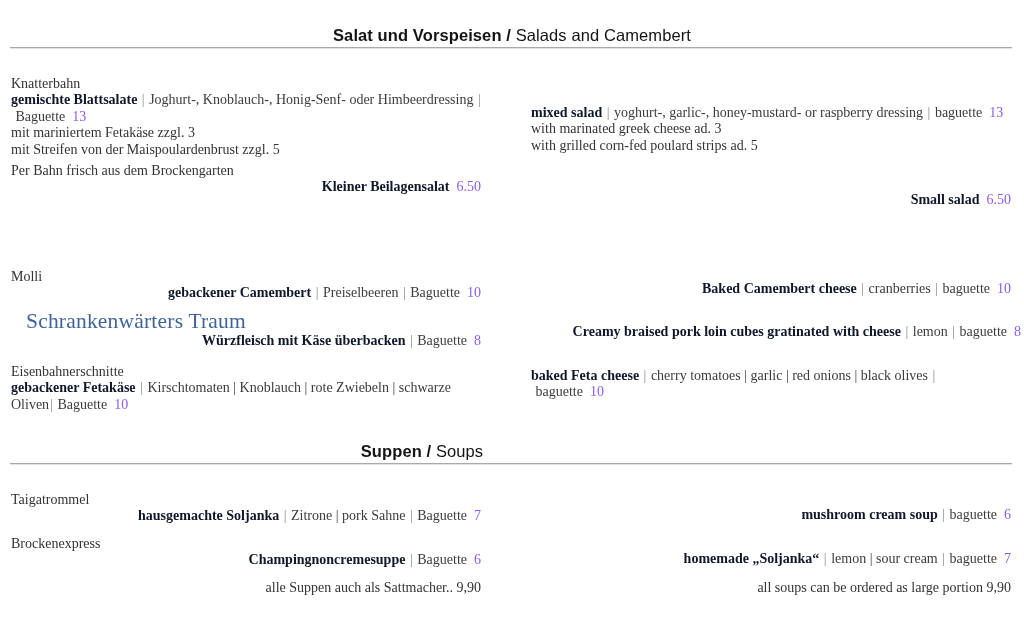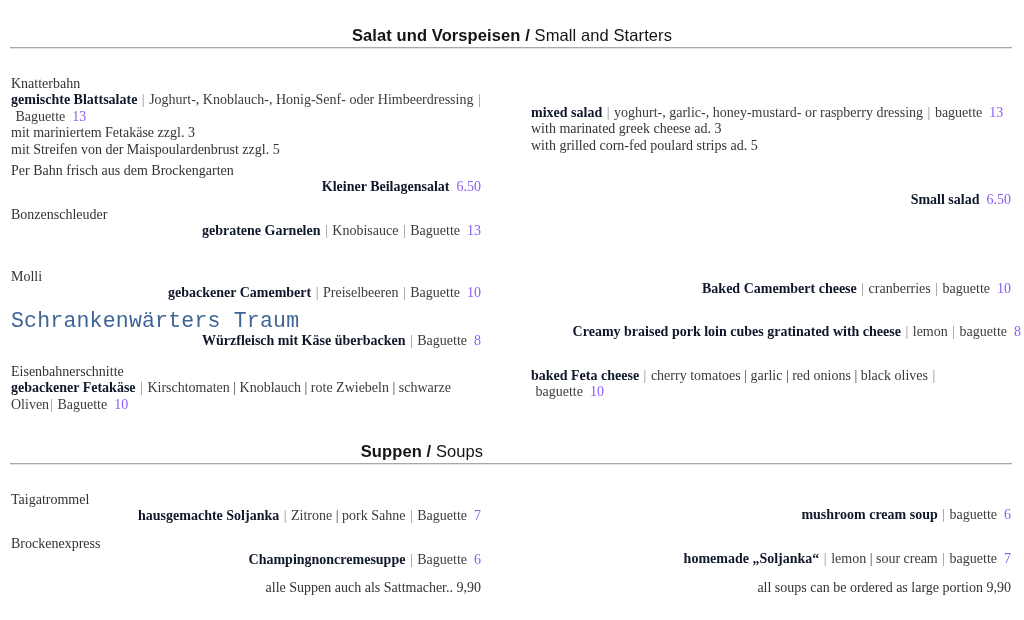--- a/index.html
+++ b/index.html
@@ -47,56 +47,53 @@
     font-family: Liberation Serif, serif;
   }
   .sub { color: #333333; }
   .name { font-weight: bold; color: #0f172a; }
   .ing  { color: #3b3b3b; }
   .pipe { color: #8d8d8d; padding: 0 1px; }
   .price { color: #8b5cf6; }
 
   
   .fancy {
-    font-family: Liberation Mono, monospace;
+    font-family: Liberation Serif, serif;
     font-size: 21.5px;
     line-height: 23px;
     color: #3f6596;
     font-weight: normal;
     letter-spacing: 0.2px;
+    margin-left: 15px;
   }
 
   .nowrapline { white-space: nowrap; text-align: right; }
 </style>
 </head>
 <body>
 
 <div class="page">
 
   <div class="block section-head" style="left:0; top:26px; width:1024px;">
-    <span class="de">Salat und Vorspeisen</span><span class="sep"> / </span><span class="en">Small and Starters</span>
+    <span class="de">Salat und Vorspeisen</span><span class="sep"> / </span><span class="en">Salads and Camembert</span>
   </div>
   <hr class="rule" style="position:absolute; left:10px; top:47px; width:1002px;">
 
   <div class="block" style="left:11px; top:76px; width:470px;">
     <div class="line sub">Knatterbahn</div>
     <div class="line"><span class="name">gemischte Blattsalate</span><span class="pipe">&nbsp;|&nbsp;</span><span class="ing">Joghurt-, Knoblauch-, Honig-Senf- oder Himbeerdressing</span><span class="pipe">&nbsp;|&nbsp;</span><span class="ing">Baguette</span><span class="price">&nbsp;&nbsp;<span>13</span></span></div>
     <div class="line sub">mit mariniertem Fetakäse zzgl. 3</div>
     <div class="line sub">mit Streifen von der Maispoulardenbrust zzgl. 5</div>
   </div>
 
   <div class="block" style="left:11px; top:163px; width:470px;">
     <div class="line sub">Per Bahn frisch aus dem Brockengarten</div>
     <div class="line nowrapline"><span class="name">Kleiner Beilagensalat</span><span class="price">&nbsp;&nbsp;<span>6.50</span></span></div>
   </div>
 
-  <div class="block" style="left:11px; top:207px; width:470px;">
-    <div class="line sub">Bonzenschleuder</div>
-    <div class="line nowrapline"><span class="name">gebratene Garnelen</span><span class="pipe">&nbsp;|&nbsp;</span><span class="ing">Knobisauce</span><span class="pipe">&nbsp;|&nbsp;</span><span class="ing">Baguette</span><span class="price">&nbsp;&nbsp;<span>13</span></span></div>
-  </div>
 
   <div class="block" style="left:11px; top:251px; width:470px;margin-top:18px;">
     <div class="line sub">Molli</div>
     <div class="line nowrapline"><span class="name">gebackener Camembert</span><span class="pipe">&nbsp;|&nbsp;</span><span class="ing">Preiselbeeren</span><span class="pipe">&nbsp;|&nbsp;</span><span class="ing">Baguette</span><span class="price">&nbsp;&nbsp;<span>10</span></span></div>
   </div>
 
   <div class="block" style="left:11px; top:310px; width:470px;">
     <div class="fancy">Schrankenwärters Traum</div>
     <div class="line nowrapline"><span class="name">Würzfleisch mit Käse überbacken</span><span class="pipe">&nbsp;|&nbsp;</span><span class="ing">Baguette</span><span class="price">&nbsp;&nbsp;<span>8</span></span></div>
   </div>

